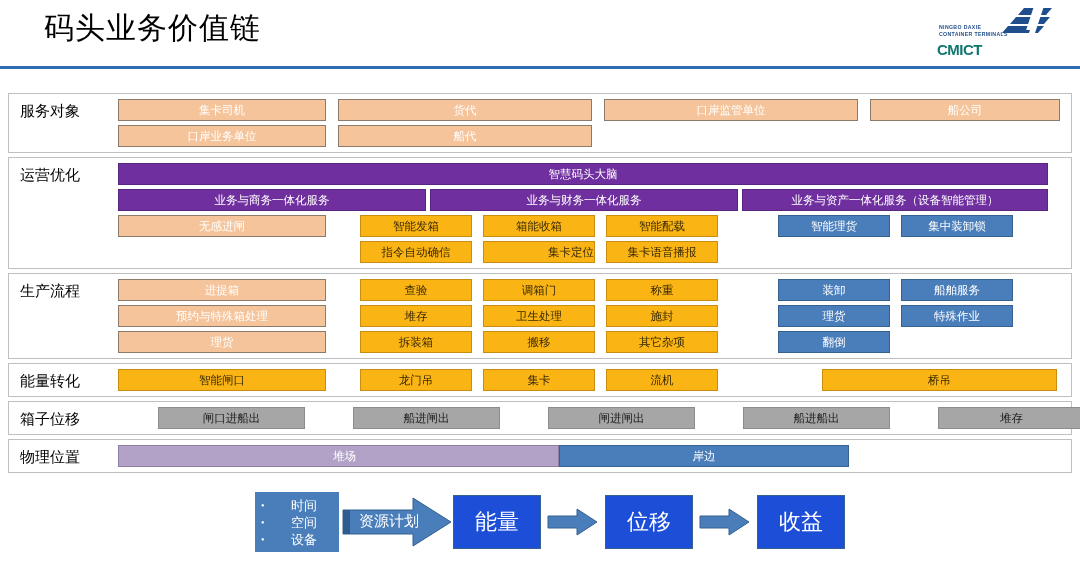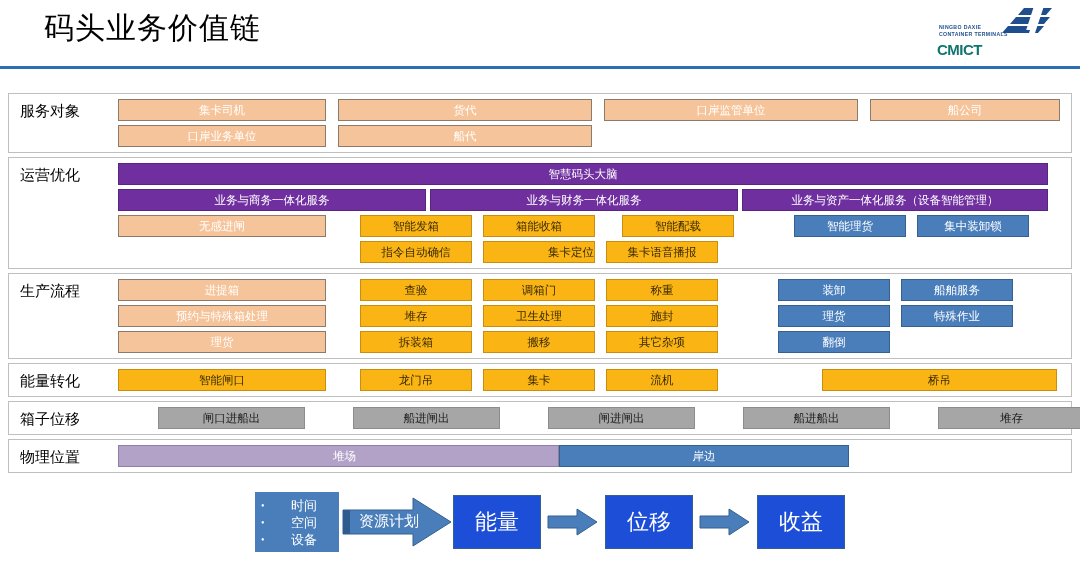--- a/index.html
+++ b/index.html
@@ -176,21 +176,21 @@
           <div class="cell gap" style="width: 4px; flex: 0 0 4px;"></div>
           <div class="cell purple" style="width: 306px; flex: 0 0 306px;">业务与资产一体化服务（设备智能管理）</div>
         </div>
         <div class="rowline">
           <div class="cell peach" style="width: 208px; flex: 0 0 208px;">无感进闸</div>
           <div class="cell gap" style="width: 34px; flex: 0 0 34px;"></div>
           <div class="cell gold" style="width: 112px; flex: 0 0 112px;">智能发箱</div>
           <div class="cell gap" style="width: 11px; flex: 0 0 11px;"></div>
           <div class="cell gold" style="width: 112px; flex: 0 0 112px;">箱能收箱</div>
           <div class="cell gap" style="width: 11px; flex: 0 0 11px;"></div>
-          <div class="cell gold" style="width: 112px; flex: 0 0 112px; margin-left: 16px;">智能配载</div>
+          <div class="cell gold" style="width: 112px; flex: 0 0 112px;">智能配载</div>
           <div class="cell gap" style="width: 60px; flex: 0 0 60px;"></div>
           <div class="cell blue" style="width: 112px; flex: 0 0 112px;">智能理货</div>
           <div class="cell gap" style="width: 11px; flex: 0 0 11px;"></div>
           <div class="cell blue" style="width: 112px; flex: 0 0 112px;">集中装卸锁</div>
         </div>
         <div class="rowline">
           <div class="cell blank" style="width: 208px; flex: 0 0 208px;"></div>
           <div class="cell gap" style="width: 34px; flex: 0 0 34px;"></div>
           <div class="cell gold" style="width: 112px; flex: 0 0 112px;">指令自动确信</div>
           <div class="cell gap" style="width: 11px; flex: 0 0 11px;"></div>

